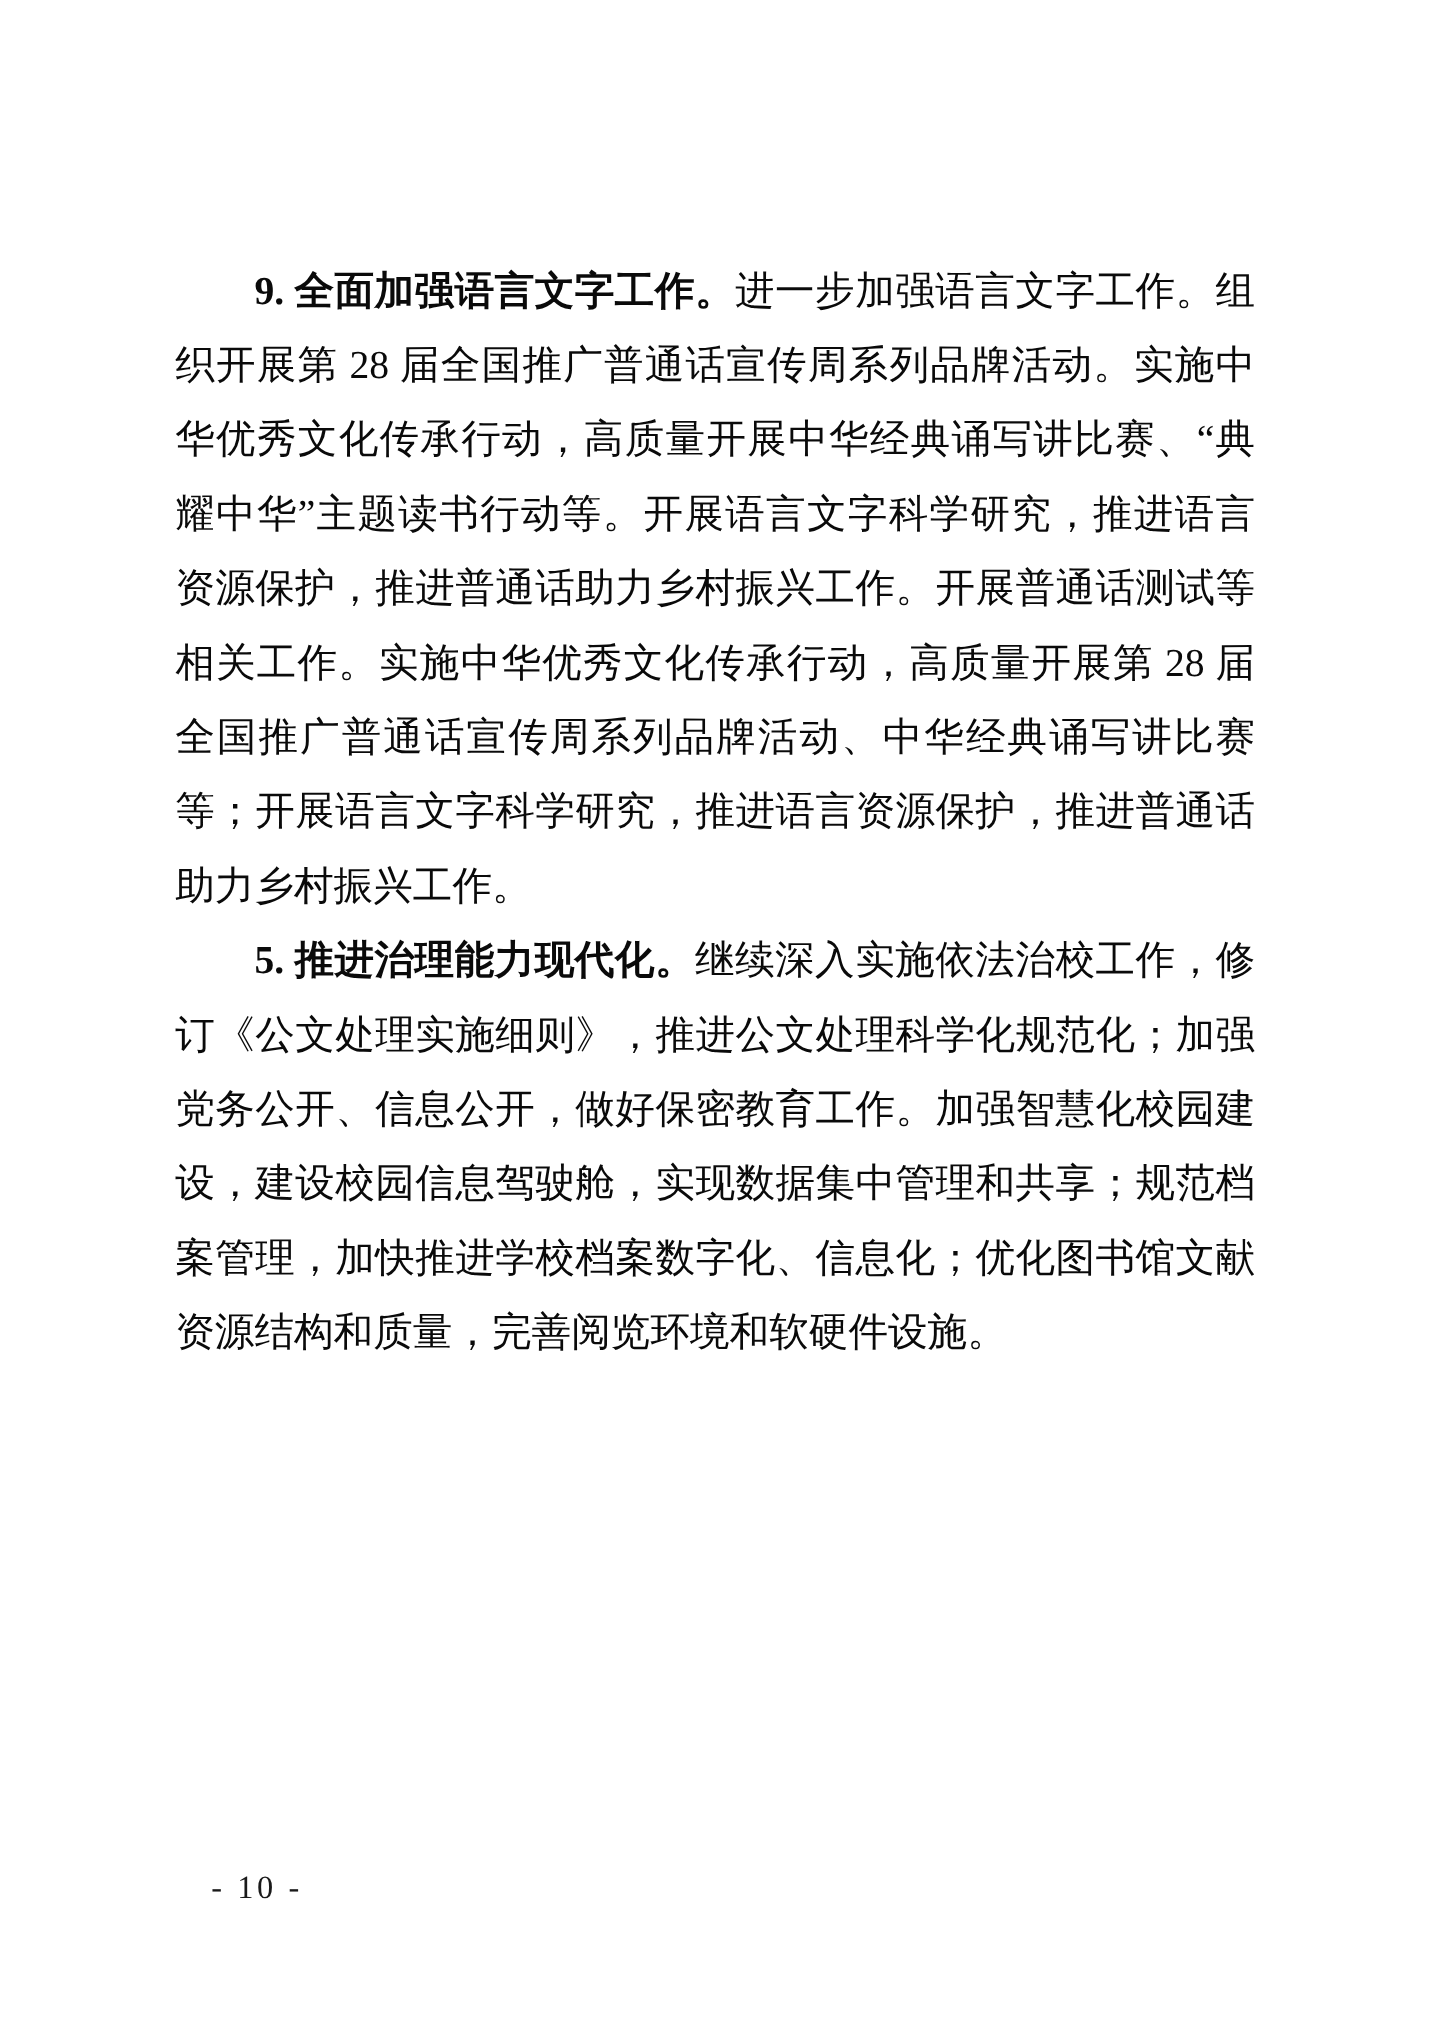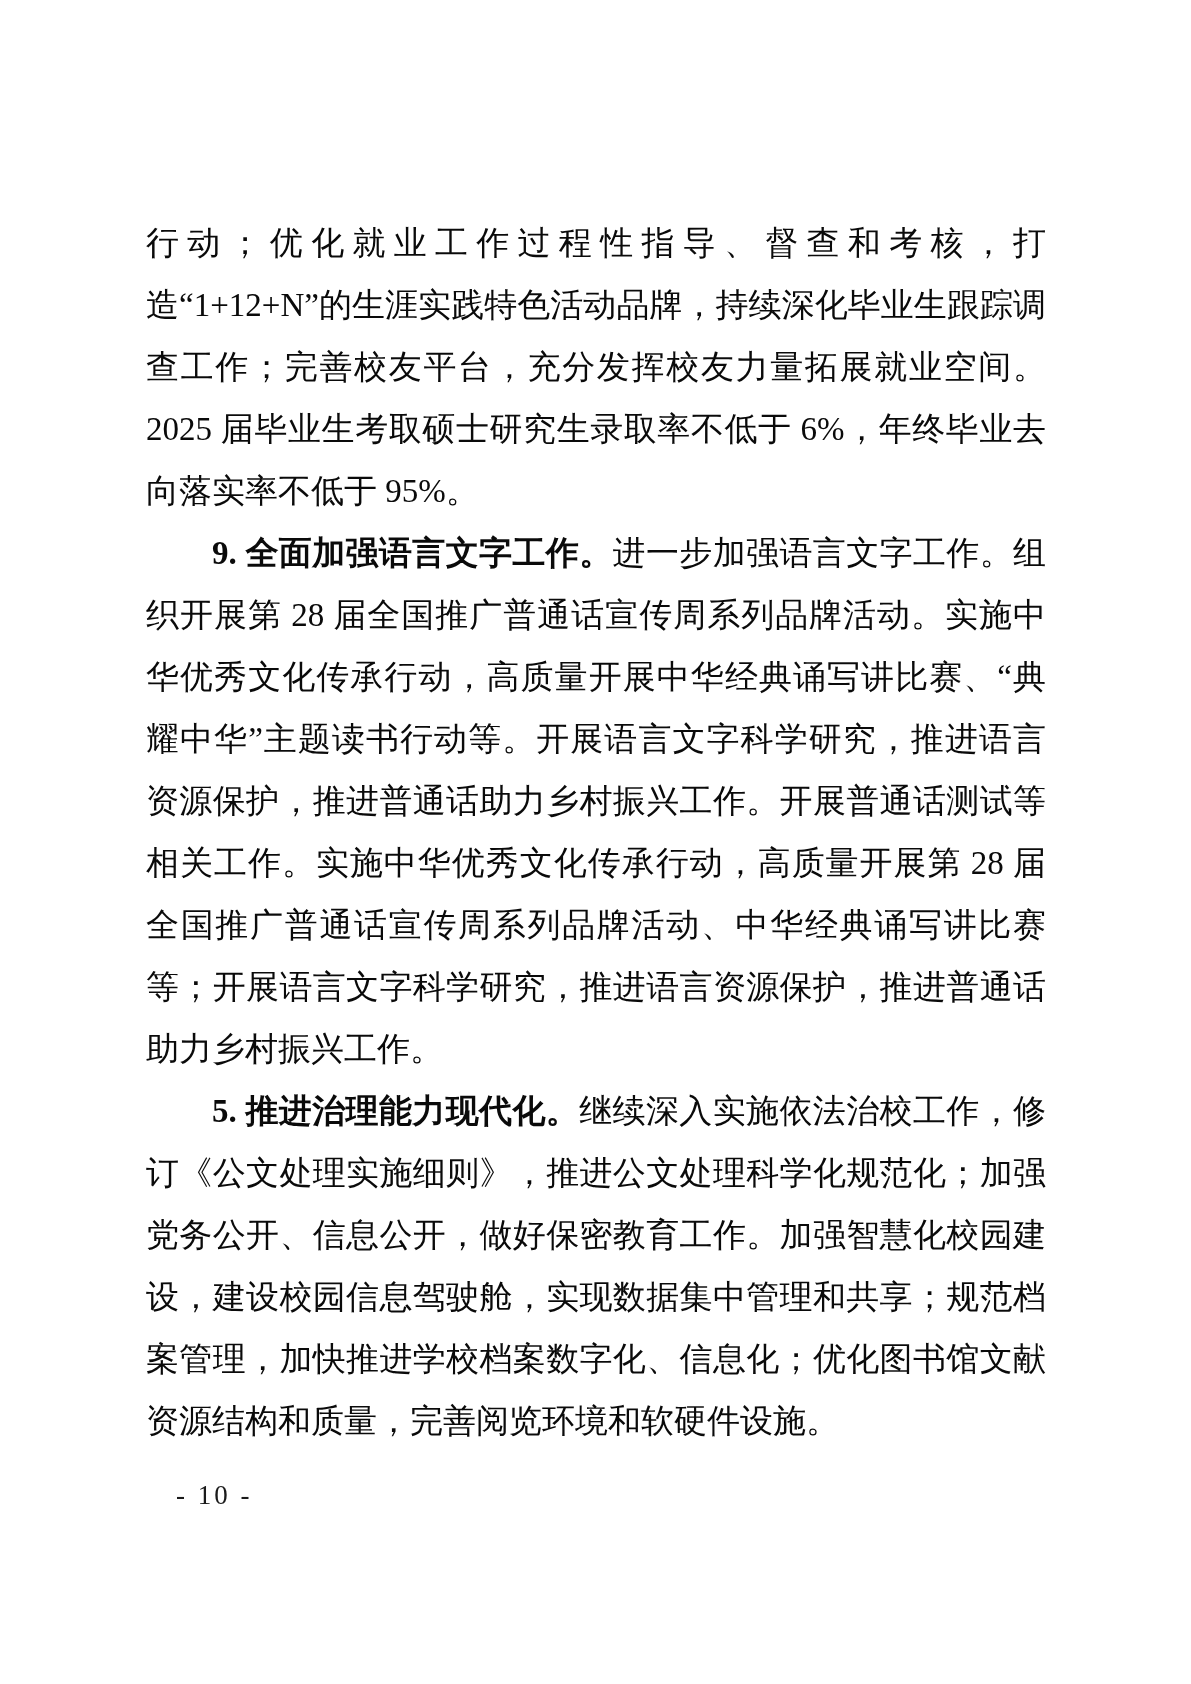--- a/index.html
+++ b/index.html
@@ -40,30 +40,29 @@
   .bold-run {
     font-weight: 700;
     margin-top: 22px;
   }
   .regular-run {
     font-weight: 400;
   }
   .page-number {
     position: absolute;
     left: 176px;
-    top: 1480px;
+    top: 1558px;
     font-size: 27px;
     letter-spacing: 3px;
     color: #1a1a1a;
     font-family: "Liberation Serif", "DejaVu Serif", serif;
   }
 </style>
 </head>
 <body>
 
 <div class="page">
   <div class="text-body">
-      <p class=""><span class="regular-run">行动；优化就业工作过程性指导、督查和考核，打造“1+12+N”的生涯实践特色活动品牌，持续深化毕业生跟踪调查工作；完善校友平台，充分发挥校友力量拓展就业空间。2025 届毕业生考取硕士研究生录取率不低于 6%，年终毕业去向落实率不低于 95%。</span></p>
       <p class="indent"><span class="bold-run">9. 全面加强语言文字工作。</span><span class="regular-run">进一步加强语言文字工作。组织开展第 28 届全国推广普通话宣传周系列品牌活动。实施中华优秀文化传承行动，高质量开展中华经典诵写讲比赛、“典耀中华”主题读书行动等。开展语言文字科学研究，推进语言资源保护，推进普通话助力乡村振兴工作。开展普通话测试等相关工作。实施中华优秀文化传承行动，高质量开展第 28 届全国推广普通话宣传周系列品牌活动、中华经典诵写讲比赛等；开展语言文字科学研究，推进语言资源保护，推进普通话助力乡村振兴工作。</span></p>
       <p class="indent"><span class="bold-run">5. 推进治理能力现代化。</span><span class="regular-run">继续深入实施依法治校工作，修订《公文处理实施细则》，推进公文处理科学化规范化；加强党务公开、信息公开，做好保密教育工作。加强智慧化校园建设，建设校园信息驾驶舱，实现数据集中管理和共享；规范档案管理，加快推进学校档案数字化、信息化；优化图书馆文献资源结构和质量，完善阅览环境和软硬件设施。</span></p>
     </div>
   <div class="page-number">- 10 -</div>
 </div>
 
 </body></html>

